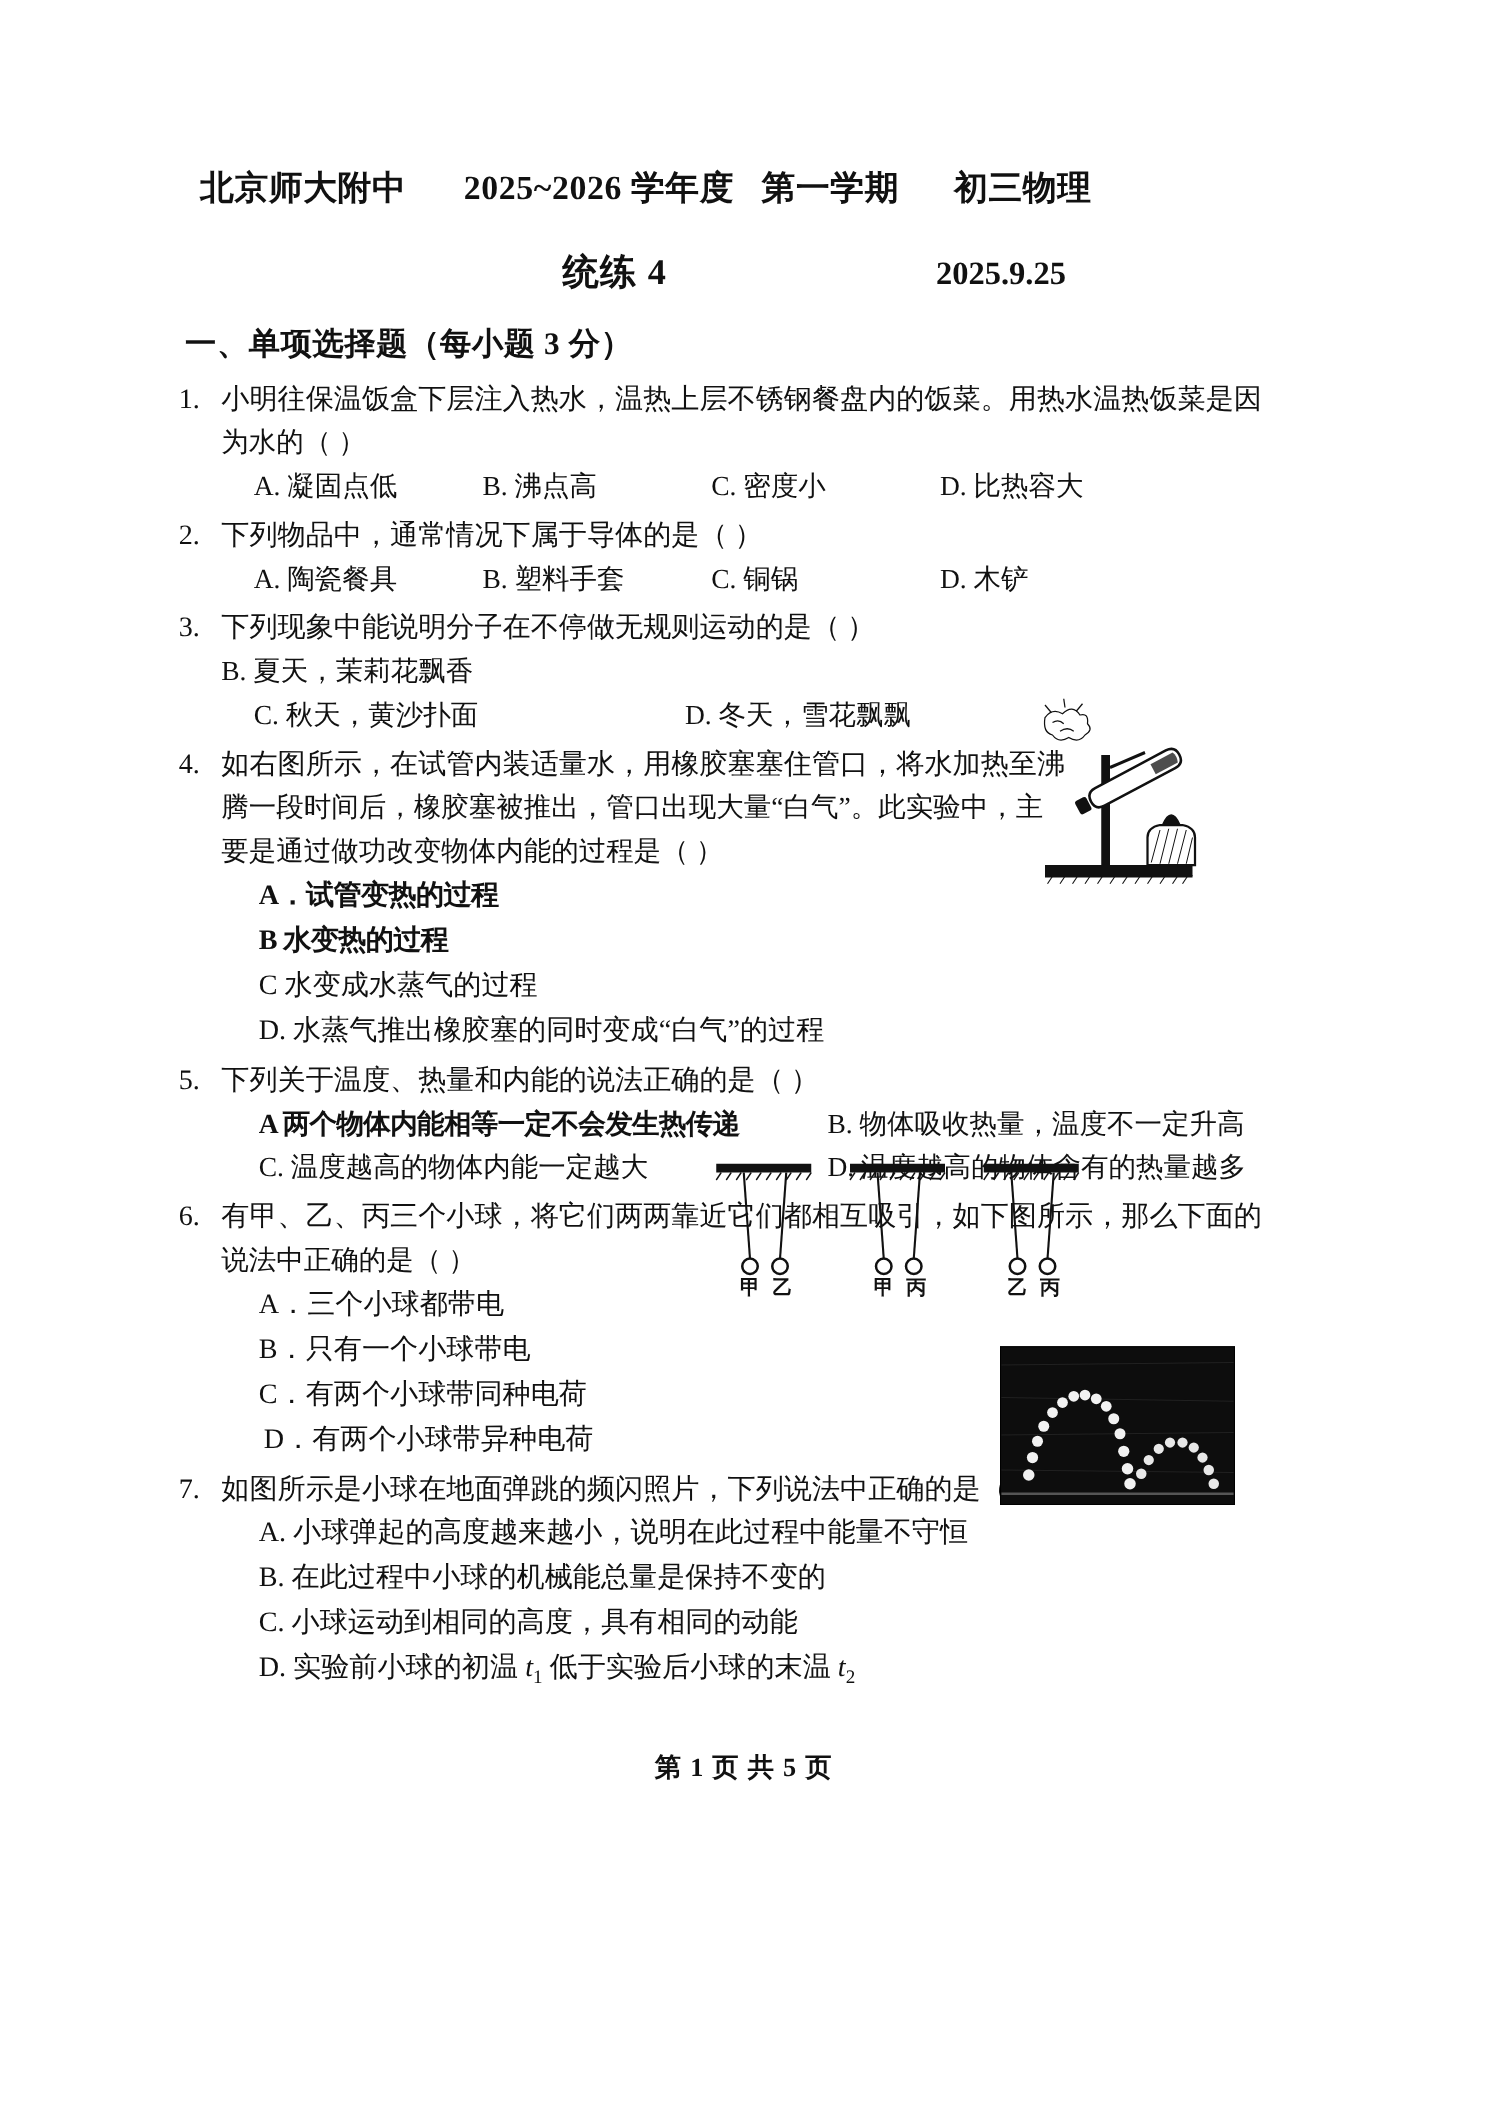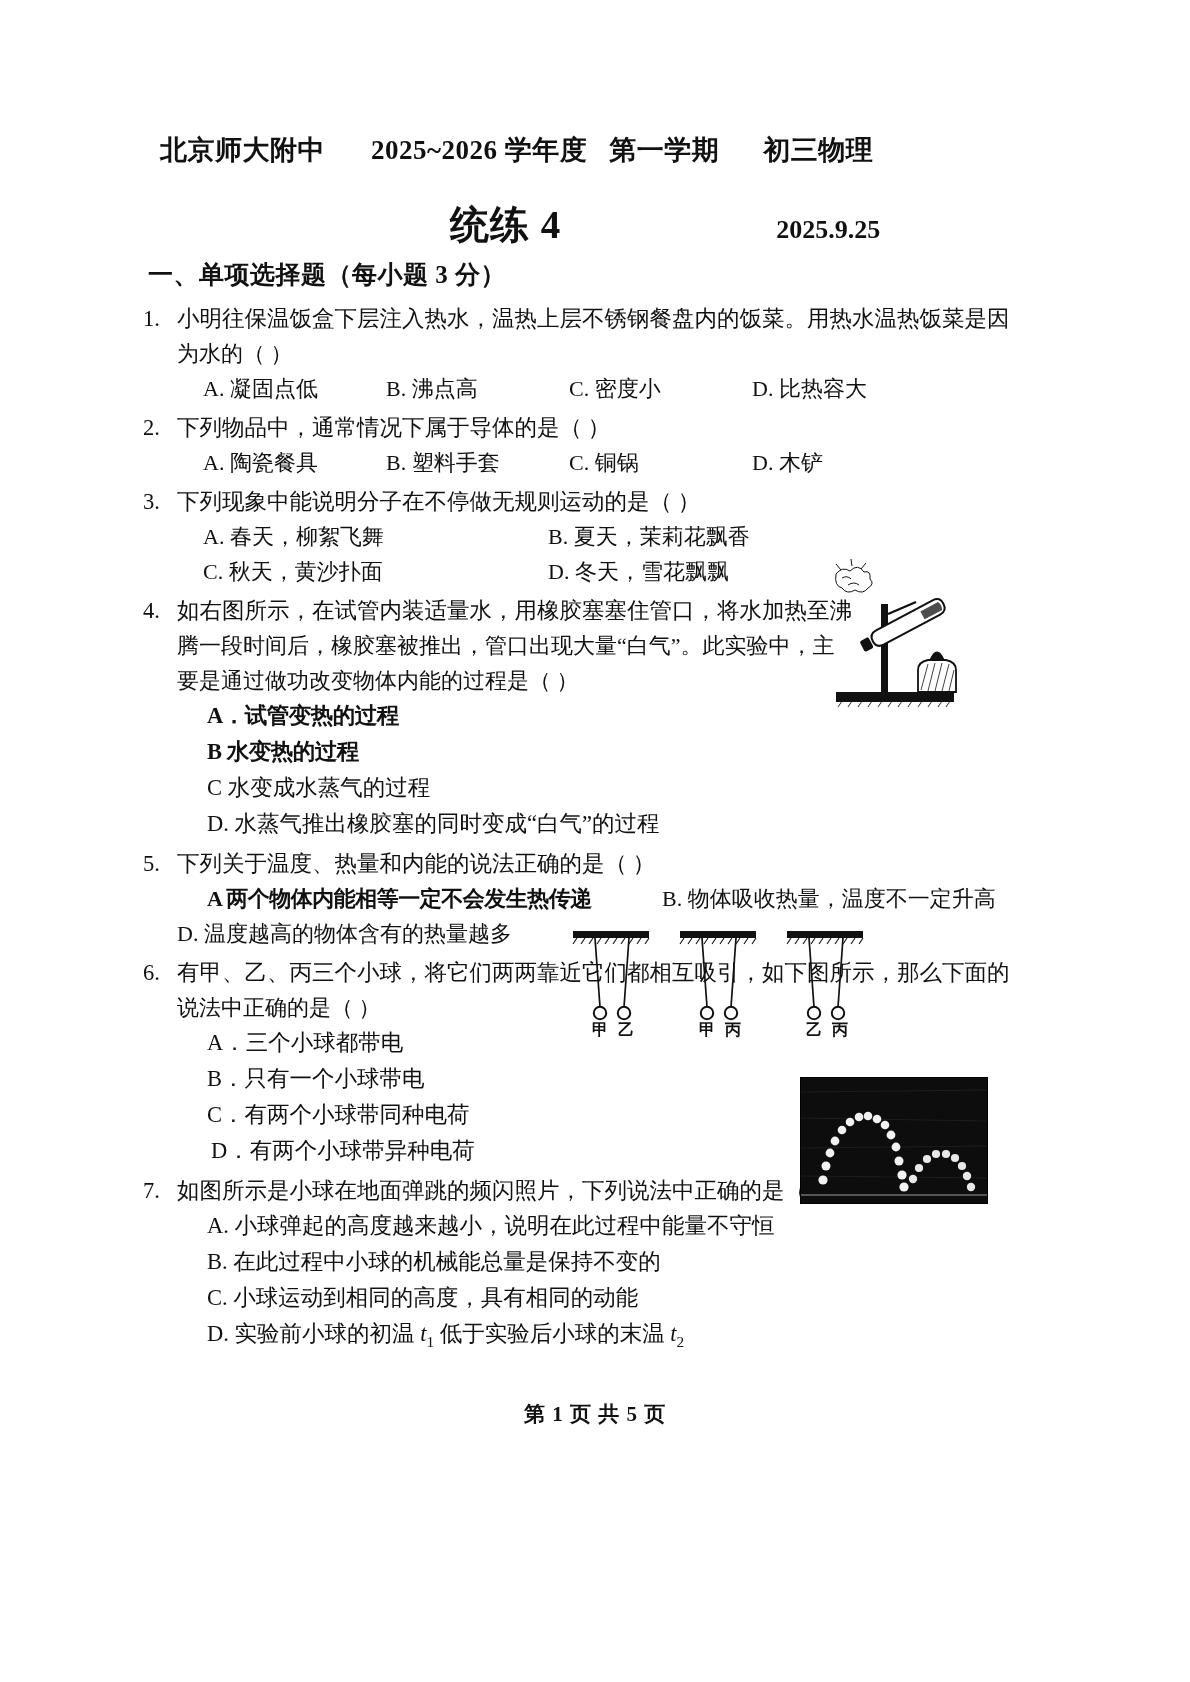--- a/index.html
+++ b/index.html
@@ -45,21 +45,21 @@
     position: absolute;
     top: 198px;
     left: 160px;
     width: 880px;
     display: flex;
     align-items: baseline;
     white-space: nowrap;
   }
   .subhead .exam-name {
     margin-left: 290px;
-    font-size: 39px;
+    font-size: 29px;
     font-weight: 700;
     letter-spacing: 1px;
   }
   .subhead .exam-date {
     margin-left: 215px;
     font-size: 26px;
     font-weight: 700;
   }
 
   
@@ -224,21 +224,20 @@
       </div>
     </div>
 
     <div class="q">
       <div class="q-line">
         <span class="q-num">3.</span>
         <span class="q-text">下列现象中能说明分子在不停做无规则运动的是（          ）</span>
       </div>
       <div class="opts">
         <div class="opt-row opt-2">
-          <span class="opt opt-ind">A. 春天，柳絮飞舞</span>
           <span class="opt">B. 夏天，茉莉花飘香</span>
         </div>
         <div class="opt-row opt-2">
           <span class="opt opt-ind">C. 秋天，黄沙扑面</span>
           <span class="opt">D. 冬天，雪花飘飘</span>
         </div>
       </div>
     </div>
 
     <div class="q">
@@ -260,20 +259,21 @@
       <div class="q-line">
         <span class="q-num">5.</span>
         <span class="q-text">下列关于温度、热量和内能的说法正确的是（          ）</span>
       </div>
       <div class="opts">
         <div class="opt-row opt-2w">
           <span class="opt-a opt-ind2 degraded">A  两个物体内能相等一定不会发生热传递</span>
           <span class="opt-b">B. 物体吸收热量，温度不一定升高</span>
         </div>
         <div class="opt-row opt-2w">
+          <span class="opt-a opt-ind2">C. 温度越高的物体内能一定越大</span>
           <span class="opt-b">D. 温度越高的物体含有的热量越多</span>
         </div>
       </div>
     </div>
 
     <div class="q">
       <div class="q-line">
         <span class="q-num">6.</span>
         <span class="q-text">有甲、乙、丙三个小球，将它们两两靠近它们都相互吸引，如下图所示，那么下面的</span>
       </div>

